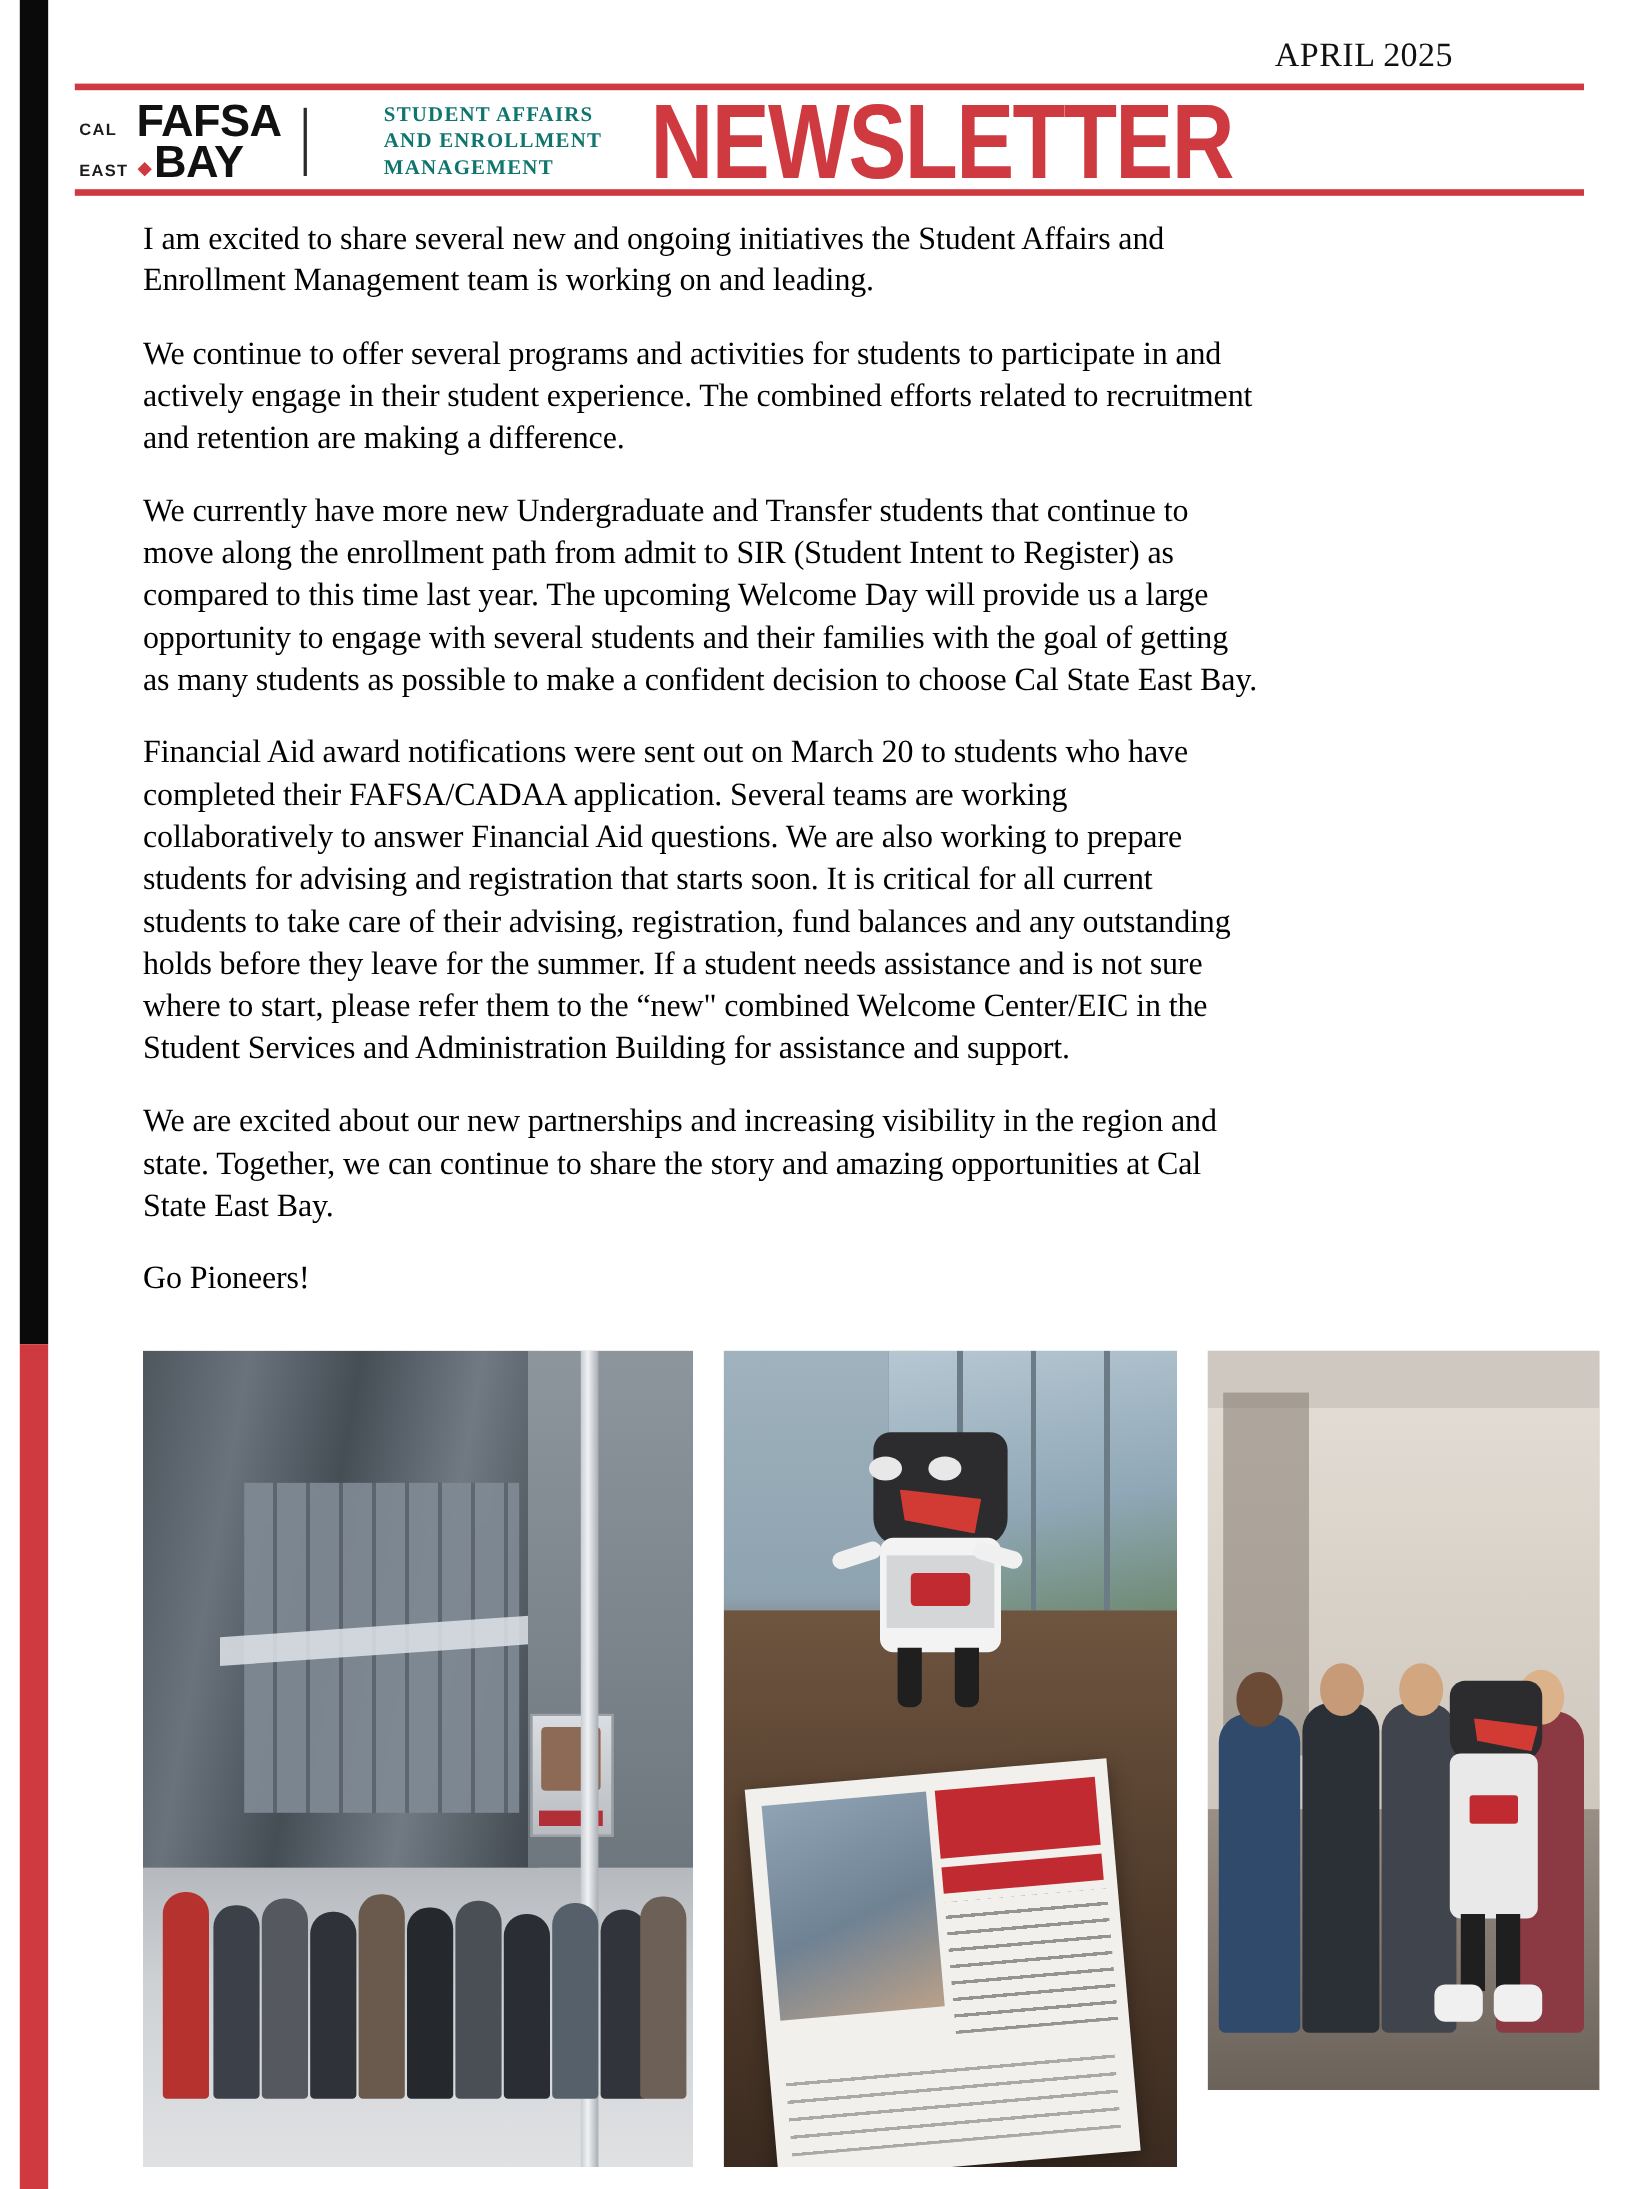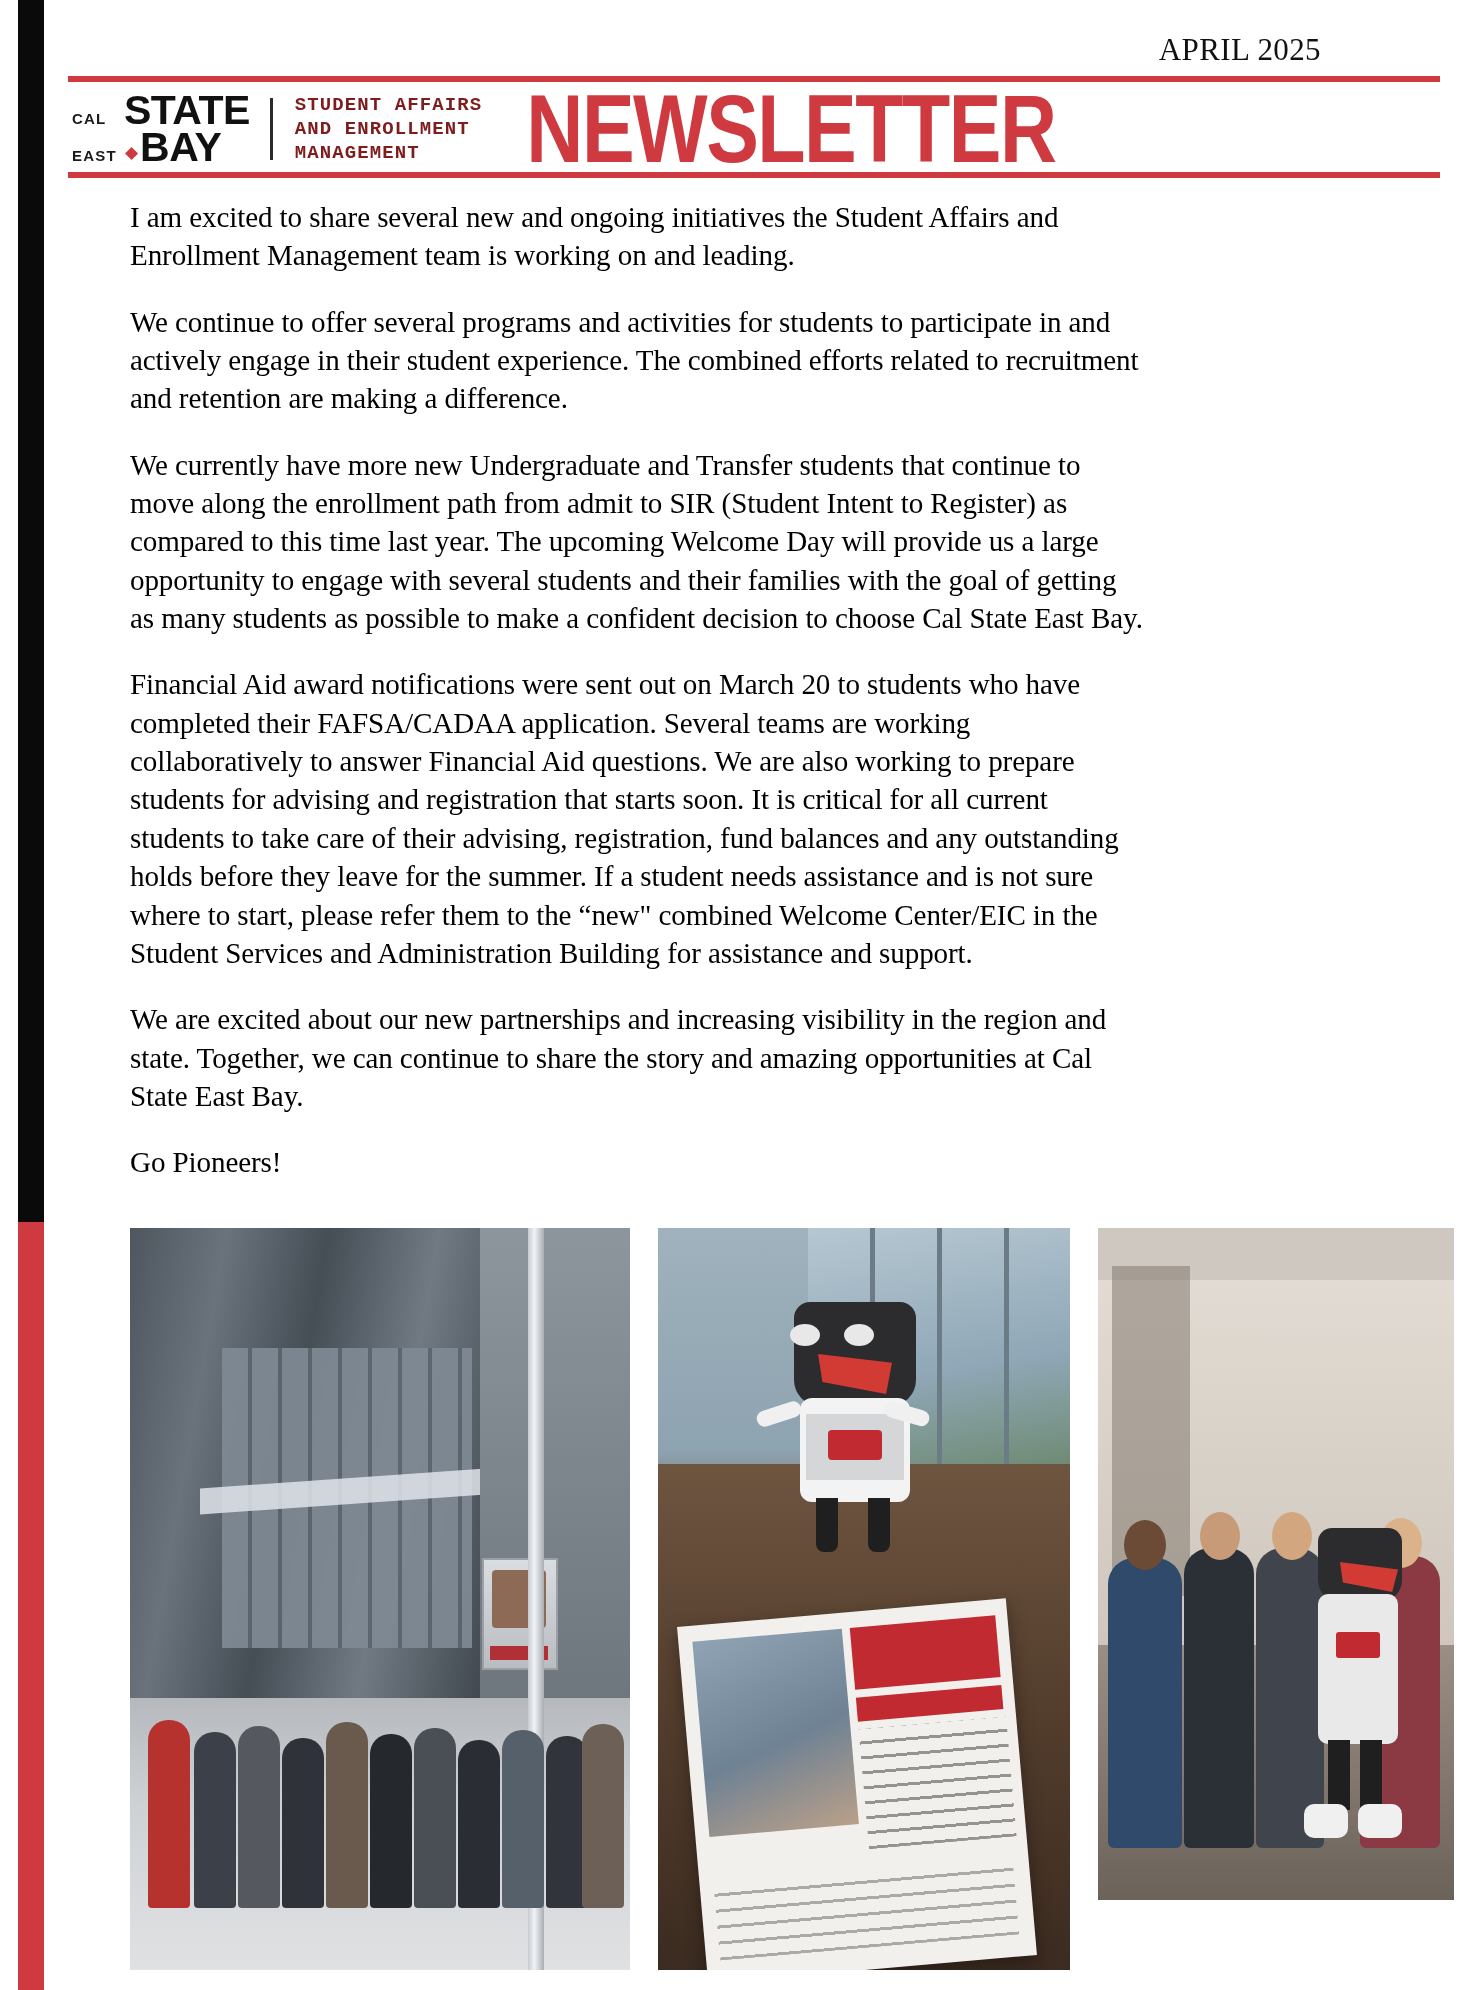--- a/index.html
+++ b/index.html
@@ -27,22 +27,22 @@
   .logo-left{display:flex;flex-direction:column;justify-content:center;height:68px;}
   .logo-row{display:flex;align-items:flex-end;line-height:.92;}
   .logo-small{font-family:"Liberation Sans",sans-serif;font-weight:700;font-size:15px;
               letter-spacing:1.2px;color:#1b1b1b;padding-bottom:3px;width:52px;}
   .logo-big{font-family:"Liberation Sans",sans-serif;font-weight:700;font-size:41px;
             letter-spacing:-.5px;color:#111;line-height:.9;}
   .logo-diamond{color:#CE3A40;font-size:17px;line-height:1;padding:0 2px 5px 1px;}
 
   .logo-divider{width:3px;height:62px;background:#2b2b2b;margin:0 22px 0 20px;}
 
-  .unit{font-family:Liberation Mono, monospace;font-weight:700;font-size:19px;
-        letter-spacing:1.1px;line-height:1.28;color:#7f1d1d;white-space:pre-line;}
+  .unit{font-family:Liberation Serif, serif;font-weight:700;font-size:19px;
+        letter-spacing:1.1px;line-height:1.28;color:#0f766e;white-space:pre-line;margin-left:48px;}
 
   .wordmark{font-family:"Liberation Sans",sans-serif;font-weight:700;
             font-size:79px;letter-spacing:-1.5px;color:#CE3A40;
             margin-left:44px;line-height:.86;transform:scaleY(1.22);transform-origin:center;}
 
   
   .body{position:absolute;left:86px;top:198px;width:1030px;}
   .salutation{font-weight:700;font-size:30px;line-height:1.18;margin:0 0 30px 0;
               font-family:"Liberation Serif",serif;letter-spacing:.2px;}
   .para{font-size:29.5px;line-height:1.30;margin:0 0 28px 0;
@@ -148,21 +148,21 @@
   <div class="issue-date">APRIL 2025</div>
 
   <div class="rule-top"></div>
 
   <div class="masthead">
 
     <div class="logo">
       <div class="logo-left">
         <div class="logo-row">
           <span class="logo-small">CAL</span>
-          <span class="logo-big">STATE</span>
+          <span class="logo-big">FAFSA</span>
         </div>
         <div class="logo-row">
           <span class="logo-small">EAST</span>
           <span class="logo-diamond">◆</span>
           <span class="logo-big">BAY</span>
         </div>
       </div>
       <div class="logo-divider"></div>
       <div class="unit">STUDENT AFFAIRS
 AND ENROLLMENT

